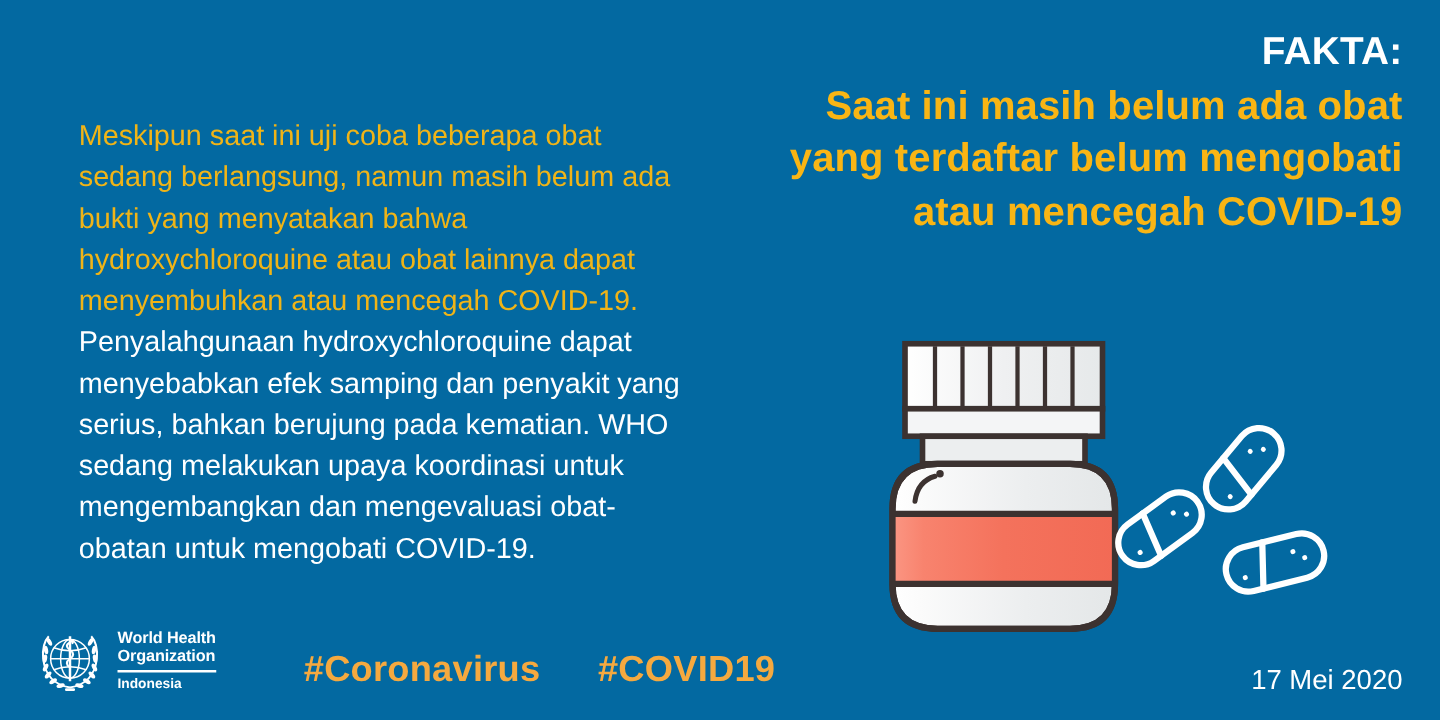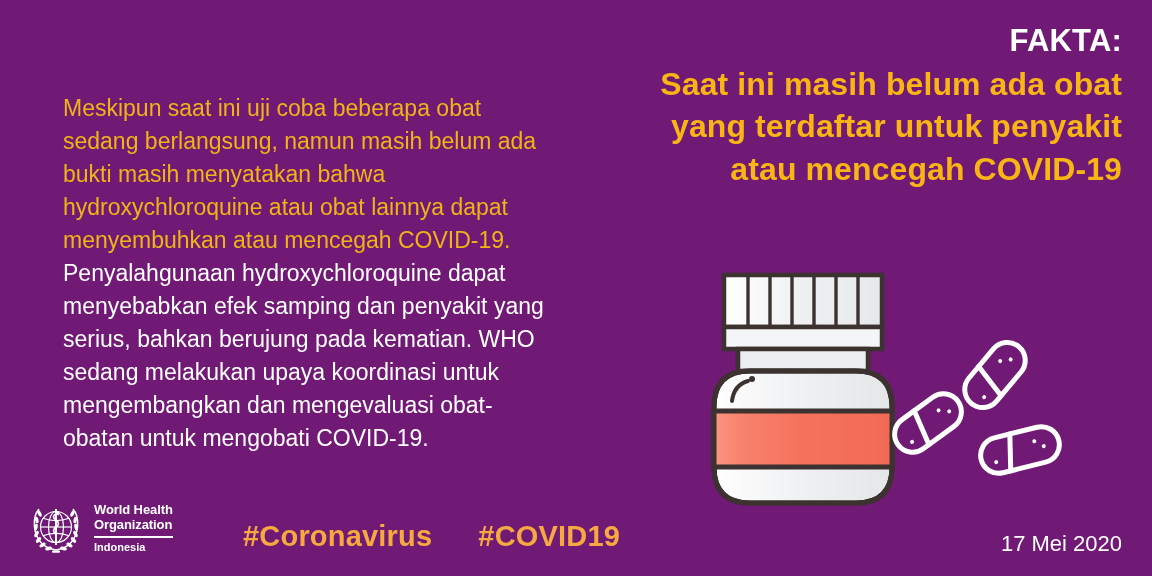--- a/index.html
+++ b/index.html
@@ -9,21 +9,21 @@
   body {
     width: 1152px;
     height: 576px;
     overflow: hidden;
     font-family: "Liberation Sans", sans-serif;
   }
   #poster {
     position: relative;
     width: 1152px;
     height: 576px;
-    background: #701a75;
+    background: #0369a1;
     overflow: hidden;
   }
 
   
   #headline-block {
     position: absolute;
     top: 24px;
     right: 30px;
     width: 540px;
     text-align: right;
@@ -133,30 +133,30 @@
 </style>
 </head>
 <body>
 
 <div id="poster">
 
   <div id="headline-block">
     <div id="fakta-label">FAKTA:</div>
     <div id="headline">
       <span class="hl-line">Saat ini masih belum ada obat</span>
-      <span class="hl-line">yang terdaftar untuk penyakit</span>
+      <span class="hl-line">yang terdaftar belum mengobati</span>
       <span class="hl-line">atau mencegah COVID-19</span>
     </div>
   </div>
 
   <div id="body-copy">
     <div class="para-amber">
       <span class="bl">Meskipun saat ini uji coba beberapa obat</span>
       <span class="bl">sedang berlangsung, namun masih belum ada</span>
-      <span class="bl">bukti masih menyatakan bahwa</span>
+      <span class="bl">bukti yang menyatakan bahwa</span>
       <span class="bl">hydroxychloroquine atau obat lainnya dapat</span>
       <span class="bl">menyembuhkan atau mencegah COVID-19.</span>
     </div>
     <div class="para-white">
       <span class="bl">Penyalahgunaan hydroxychloroquine dapat</span>
       <span class="bl">menyebabkan efek samping dan penyakit yang</span>
       <span class="bl">serius, bahkan berujung pada kematian. WHO</span>
       <span class="bl">sedang melakukan upaya koordinasi untuk</span>
       <span class="bl">mengembangkan dan mengevaluasi obat-</span>
       <span class="bl">obatan untuk mengobati COVID-19.</span>

